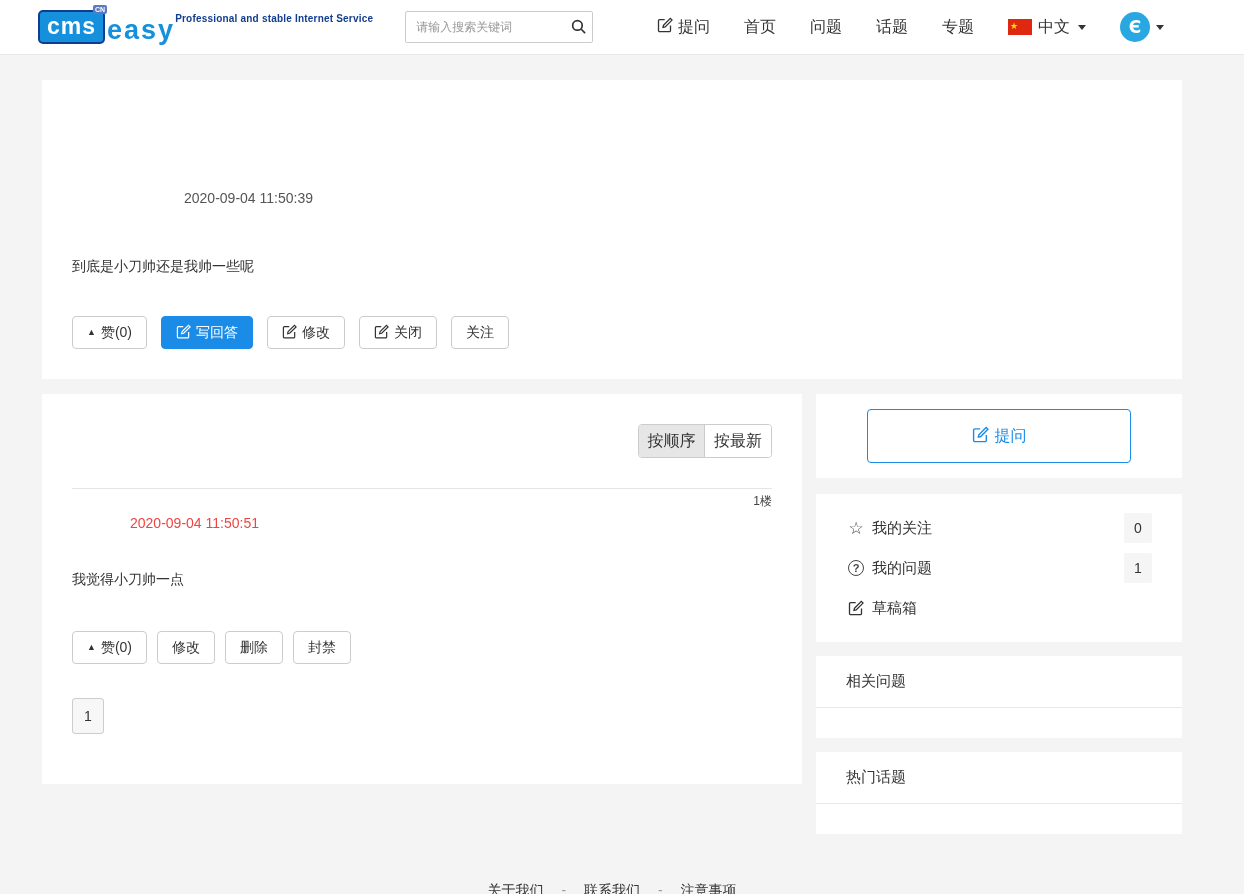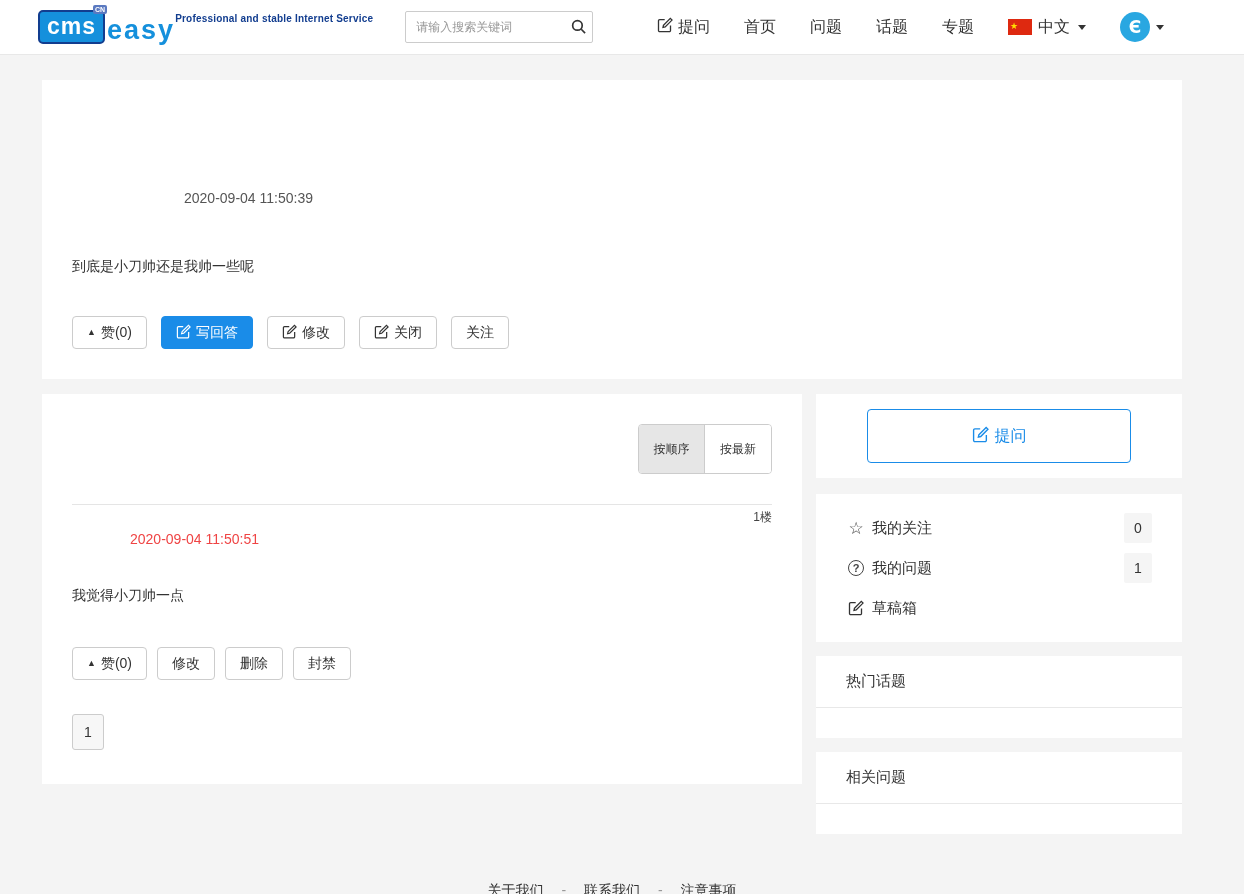--- a/index.html
+++ b/index.html
@@ -60,22 +60,22 @@
     height:33px; padding:0 14px; background:#fff; border:1px solid #ccc; border-radius:4px;
     font-size:14px; color:#333; cursor:pointer; white-space:nowrap;
     font-family:"Liberation Sans","DejaVu Sans",sans-serif; }
   .btn .tri { font-size:9px; line-height:1; }
   .btn-primary { background:#1a8ce8; border-color:#1a8ce8; color:#fff; }
 
   
   .a-card { padding:30px; min-height:390px; }
   .tabs-row { display:flex; justify-content:flex-end; }
   .tab-group { display:flex; border:1px solid #ccc; border-radius:4px; overflow:hidden; }
-  .tab { width:66px; height:48px; display:flex; align-items:center; justify-content:center;
-    font-size:12px; color:#333; background:#fff; cursor:pointer; }
+  .tab { width:66px; height:32px; display:flex; align-items:center; justify-content:center;
+    font-size:16px; color:#333; background:#fff; cursor:pointer; }
   .tab.active { background:#e6e6e6; border-right:1px solid #ccc; }
   .a-divider { border-top:1px solid #e5e5e5; margin-top:30px; }
   .floor { text-align:right; font-size:12px; color:#444; margin-top:4px; height:16px; }
   .a-meta { margin-left:58px; margin-top:6px; font-size:14px; color:#ef4444; height:20px; }
   .a-content { margin-top:34px; font-size:14px; color:#333; line-height:20px; }
   .a-actions { margin-top:42px; display:flex; gap:10px; }
   .pager { margin-top:34px; }
   .page-btn { width:32px; height:36px; background:#f7f7f7; border:1px solid #ccc;
     border-radius:3px; font-size:14px; color:#333; cursor:pointer; }
 
@@ -267,26 +267,26 @@
               <svg class="compose" width="16" height="16" viewBox="0 0 16 16" fill="none" stroke="#333" stroke-width="1.3">
                 <path d="M13.5 8.5v5a1.2 1.2 0 0 1-1.2 1.2H2.7a1.2 1.2 0 0 1-1.2-1.2V3.9a1.2 1.2 0 0 1 1.2-1.2h5"></path>
                 <path d="m6.5 8.2 6.8-6.8 1.7 1.7-6.8 6.8-2.2.5z"></path>
               </svg>
             </span>
             <span class="menu-label">草稿箱</span>
           </div>
         </div>
 
         <div class="side-card section-card">
+          <div class="section-head">相关问题</div>
+          <div class="section-body"></div>
+        </div>
+
+        <div class="side-card section-card">
           <div class="section-head">热门话题</div>
-          <div class="section-body"></div>
-        </div>
-
-        <div class="side-card section-card">
-          <div class="section-head">相关问题</div>
           <div class="section-body"></div>
         </div>
       </div>
     </div>
 
     <div class="footer">
       <a>关于我们</a>
       <span class="sep">-</span>
       <a>联系我们</a>
       <span class="sep">-</span>

